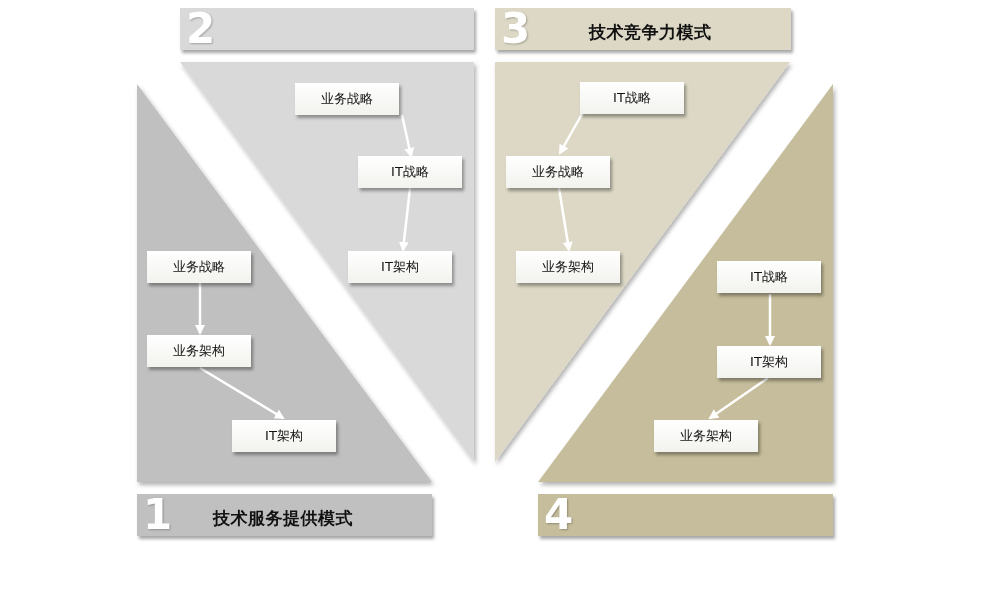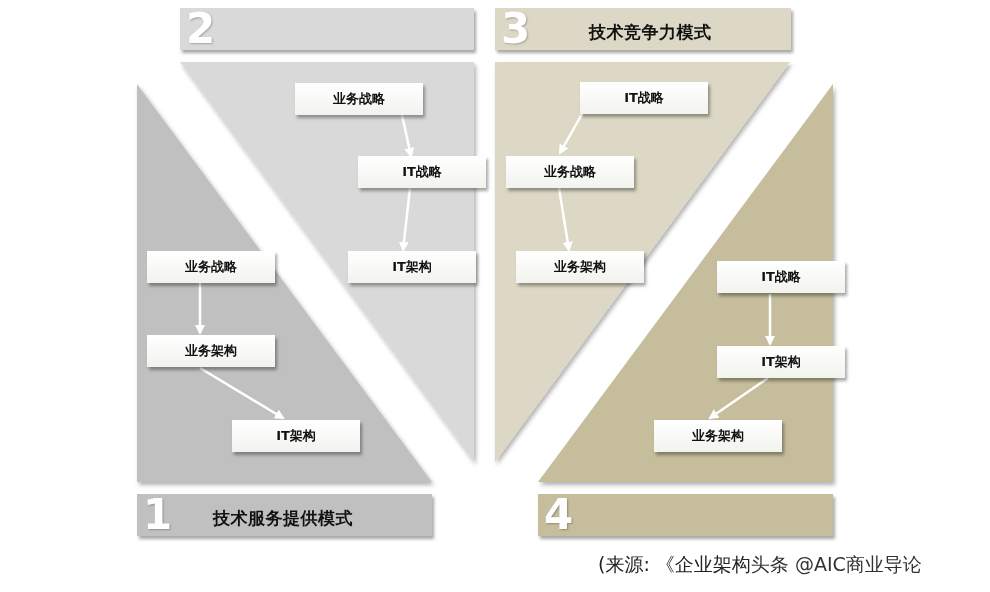--- a/index.html
+++ b/index.html
@@ -6,23 +6,23 @@
   body { width: 990px; height: 592px; position: relative; overflow: hidden;
          font-family: "DejaVu Sans", "Liberation Sans", sans-serif; }
   .stage { position: absolute; left: 0; top: 0; width: 990px; height: 592px; }
   svg.bg { position: absolute; left: 0; top: 0; }
   .header { position: absolute; height: 42px; box-shadow: 2px 3px 3px rgba(0,0,0,0.35); }
   .header .num { position: absolute; left: 6px; top: -2px; font-family: "DejaVu Sans", sans-serif;
                  font-weight: bold; font-size: 42px; color: #ffffff;
                  text-shadow: 1px 1px 2px rgba(0,0,0,0.25); line-height: 46px; }
   .header .title { position: absolute; top: 0; height: 42px; line-height: 48px;
                    font-weight: bold; font-size: 17px; color: #111111; letter-spacing: 0.5px; }
-  .node { position: absolute; width: 128px; height: 32px; background: linear-gradient(#ffffff, #f2f2ee);
+  .node { position: absolute; width: 104px; height: 32px; background: linear-gradient(#ffffff, #f2f2ee);
           box-shadow: 2px 3px 3px rgba(0,0,0,0.35); text-align: center; line-height: 32px;
-          font-weight: bold; font-size: 13px; color: #111111; }
+          font-weight: normal; font-size: 13px; color: #111111; }
   .source { position: absolute; left: 598px; top: 552px; font-size: 19px; color: #222222;
             font-family: "DejaVu Sans", sans-serif; white-space: nowrap; }
 </style>
 </head>
 <body>
 
 <div class="stage">
 
   <svg class="bg" width="990" height="592" viewBox="0 0 990 592">
     <defs>
@@ -79,16 +79,13 @@
   <div class="node" style="left:232px; top:420px;">IT架构</div>
 
   <div class="node" style="left:580px; top:82px;">IT战略</div>
   <div class="node" style="left:506px; top:156px;">业务战略</div>
   <div class="node" style="left:516px; top:251px;">业务架构</div>
 
   <div class="node" style="left:717px; top:261px;">IT战略</div>
   <div class="node" style="left:717px; top:346px;">IT架构</div>
   <div class="node" style="left:654px; top:420px;">业务架构</div>
 
-  <div class="source">
-    <span>(来源: 《企业架构</span><span style="color:#333;">头条 @AIC商业导论</span>
-  </div>
 </div>
 
 </body></html>

